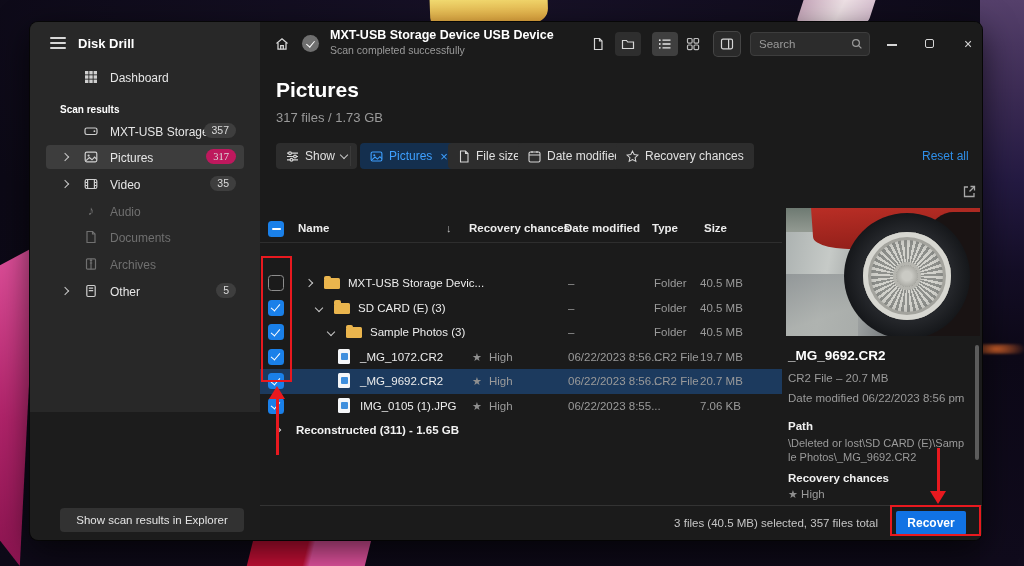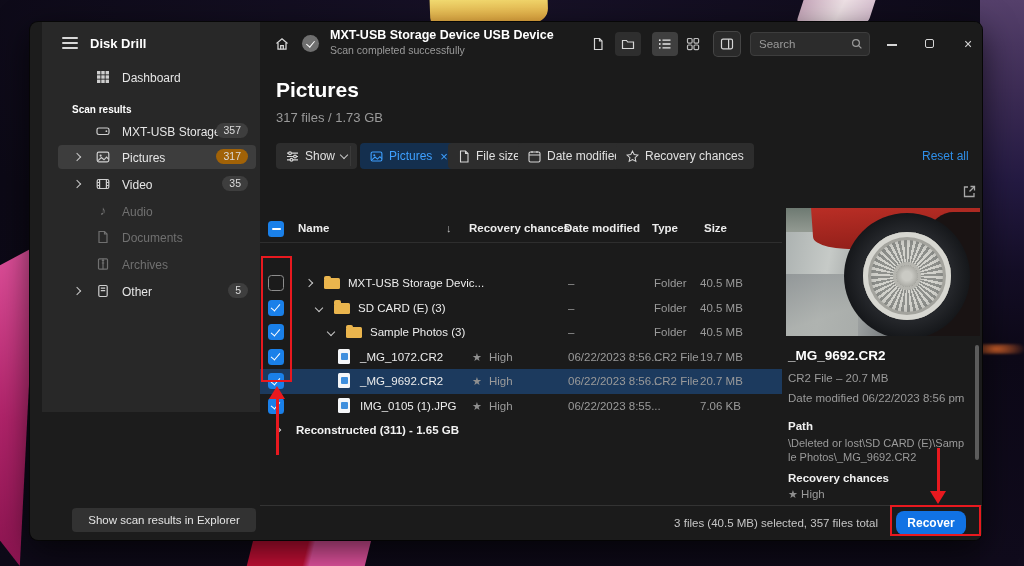--- a/index.html
+++ b/index.html
@@ -22,35 +22,35 @@
     background:linear-gradient(200deg,#e554a0,#b2246b 55%,#8c1450); clip-path:polygon(0 6%,100% 0,55% 100%,0 92%); }
   .wp-bottomribbon { left:250px; top:540px; width:118px; height:26px; transform:skewX(-14deg);
     background:linear-gradient(90deg,#c40f35 0 47%,#e3539f 53% 100%); }
 
   
   .window { position:absolute; left:30px; top:22px; width:952px; height:518px;
     background:#1c1c1c; border-radius:8px; box-shadow:0 10px 34px rgba(0,0,0,.65), 0 0 0 1px #090909;
     color:#e8e8e8; overflow:hidden; }
 
   
-  .sidebar { position:absolute; left:12px; top:0; width:230px; height:390px; background:#282828; }
+  .sidebar { position:absolute; left:0; top:0; width:230px; height:390px; background:#282828; }
   .sb-head { position:absolute; left:0; top:10px; width:230px; height:24px; }
   .hamburger { position:absolute; left:20px; top:5px; width:16px; height:12px; }
   .hamburger i { display:block; height:1.8px; background:#d8d8d8; margin:0 0 3.2px 0; border-radius:1px; }
   .sb-title { position:absolute; left:48px; top:4px; font-size:13px; font-weight:bold; color:#fff; }
   .srow { position:absolute; left:16px; width:198px; height:24px; border-radius:4px; }
   .srow.sel { background:#3d3d3d; }
   .srow .s-chev { position:absolute; left:16px; top:8.5px; }
   .srow .s-icon { position:absolute; left:38px; top:5px; width:14px; height:14px; color:#cfcfcf; }
   .srow .s-label { position:absolute; left:64px; top:5.5px; font-size:12px; color:#e6e6e6; white-space:nowrap; max-width:112px; overflow:hidden; text-overflow:ellipsis; }
   .srow.dim .s-label { color:#707070; }
   .srow.dim .s-icon { color:#707070; }
   .badge { position:absolute; right:8px; top:4px; background:#3e3e3e; color:#dcdcdc;
     border-radius:9px; font-size:10.5px; padding:2px 7px; line-height:11px; }
-  .srow.sel .badge { background:#a16207; }
+  .srow.sel .badge { background:#be185d;font-family:Liberation Serif, serif; }
   .section-label { position:absolute; left:30px; top:82px; font-size:10px; font-weight:bold; color:#fff; }
   .explorer-btn { position:absolute; left:30px; top:486px; width:184px; height:24px; background:#323232;
     border-radius:4px; font-size:11.5px; color:#e4e4e4; text-align:center; line-height:24px; border:none; }
 
   
   .chev { display:inline-block; width:6px; height:6px; border-right:1.6px solid #c8c8c8; border-bottom:1.6px solid #c8c8c8; }
   .chev.right { transform:rotate(-45deg); }
   .chev.down  { transform:rotate(45deg); }
 
   
@@ -147,21 +147,21 @@
   .p-pathlbl { position:absolute; left:2px; top:240px; font-size:11.5px; font-weight:bold; color:#f0f0f0; }
   .p-path { position:absolute; left:2px; top:256px; width:178px; font-size:11px; color:#9a9a9a; line-height:14px; word-break:break-all; }
   .p-reclbl { position:absolute; left:2px; top:292px; font-size:11.5px; font-weight:bold; color:#f0f0f0; }
   .p-recval { position:absolute; left:2px; top:308px; font-size:11.5px; color:#9a9a9a; }
   .p-scroll { position:absolute; left:189px; top:165px; width:3.5px; height:115px; background:#5c5c5c; border-radius:2px; }
 
   
   .footer { position:absolute; left:0; top:483px; width:722px; height:35px; border-top:1px solid #333; }
   .f-status { position:absolute; right:104px; top:11px; font-size:11.5px; color:#c6c6c6; }
   .recover-btn { position:absolute; left:636px; top:5px; width:70px; height:24px; background:#1172e4;
-    border:none; border-radius:8px; color:#fff; font-size:12px; font-weight:bold; font-family:"Liberation Sans",sans-serif; }
+    border:none; border-radius:2px; color:#fff; font-size:12px; font-weight:bold; font-family:"Liberation Sans",sans-serif; }
 
   
   .ann { position:absolute; z-index:50; }
   .ann-rect { border:2.5px solid #e8191f; }
   .ann-rect1 { left:261px; top:256px; width:31px; height:126px; }
   .ann-rect2 { left:890px; top:505px; width:91px; height:31px; }
   .ann-shaft { width:3.5px; background:#e8191f; }
   .ann-up-shaft { left:275.5px; top:398px; height:57px; }
   .ann-up-head { left:269px; top:386px; width:0; height:0;
     border-left:8px solid transparent; border-right:8px solid transparent; border-bottom:13px solid #e8191f; }

